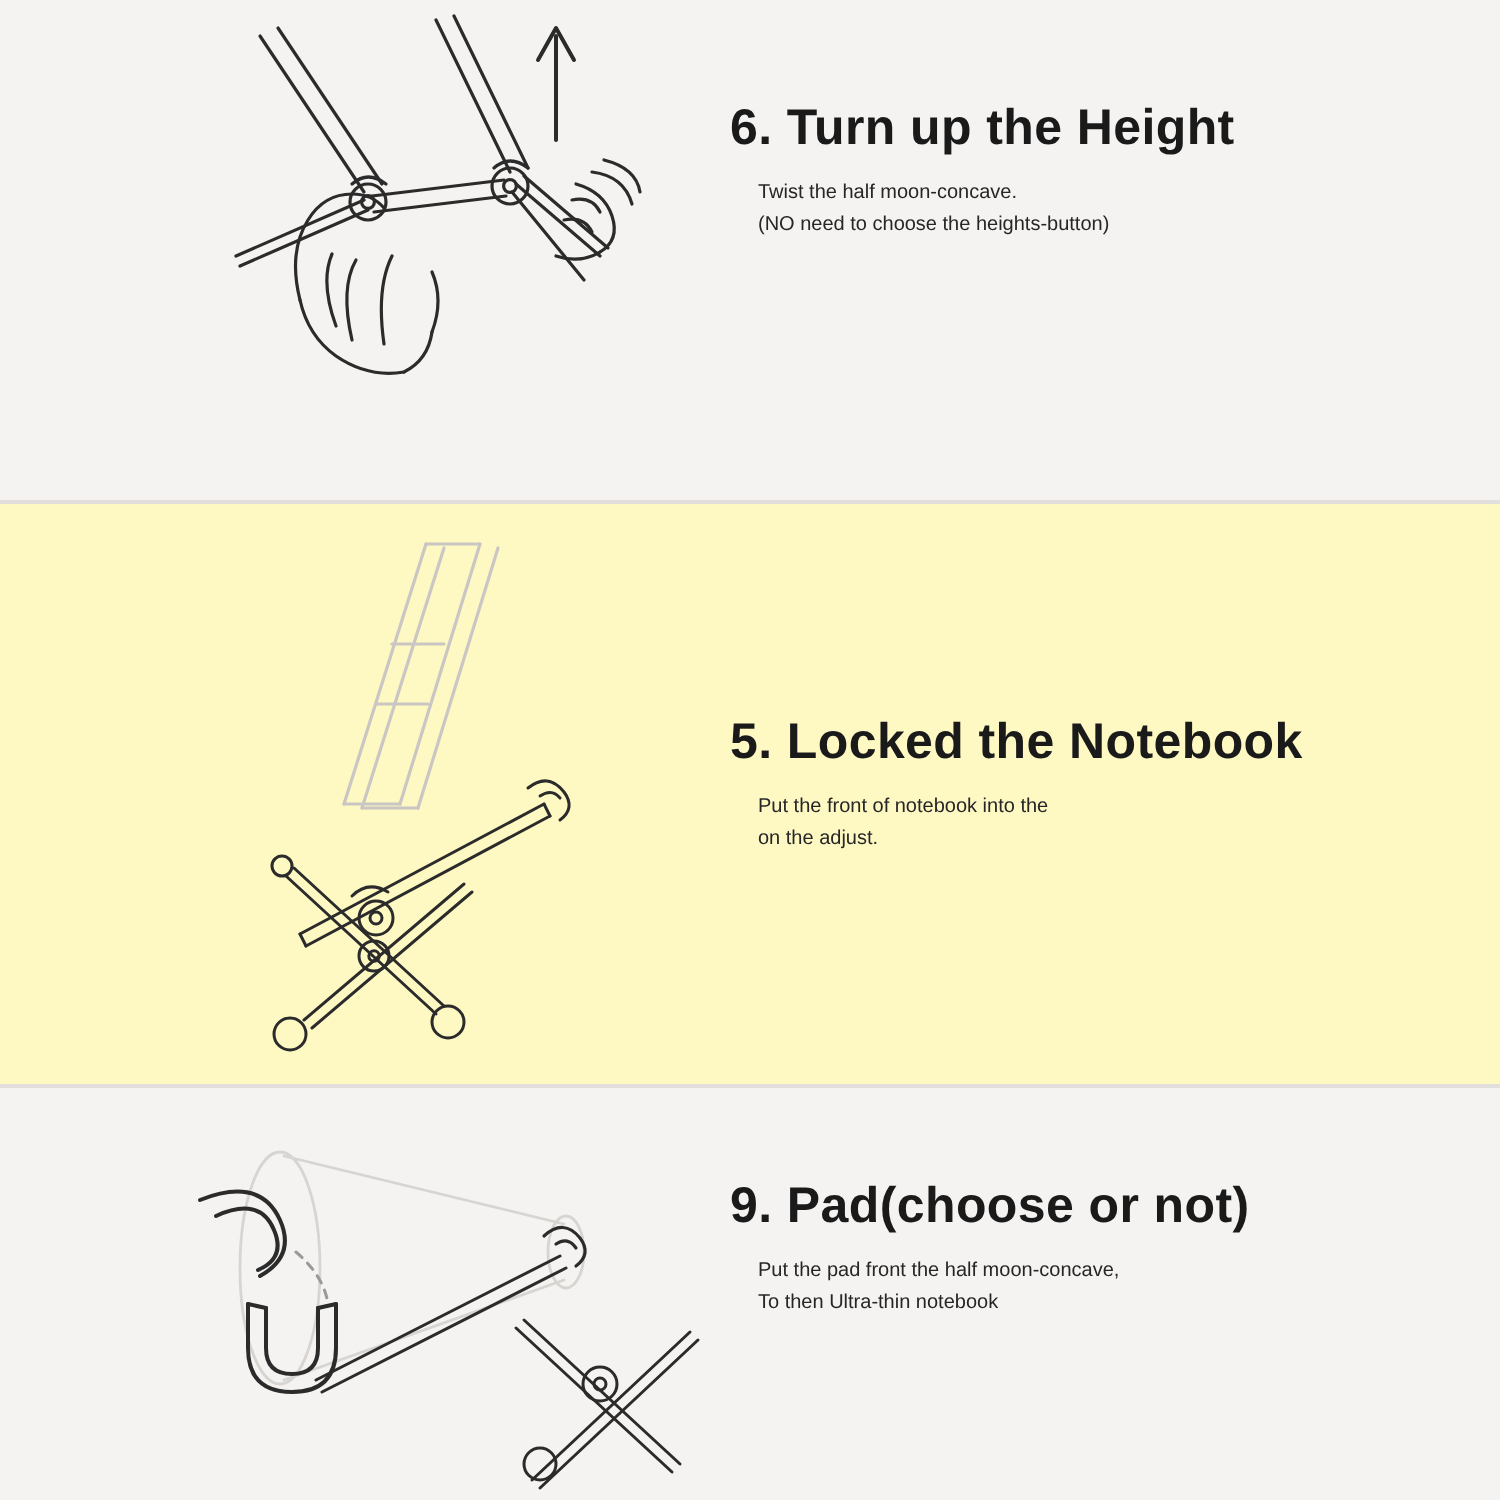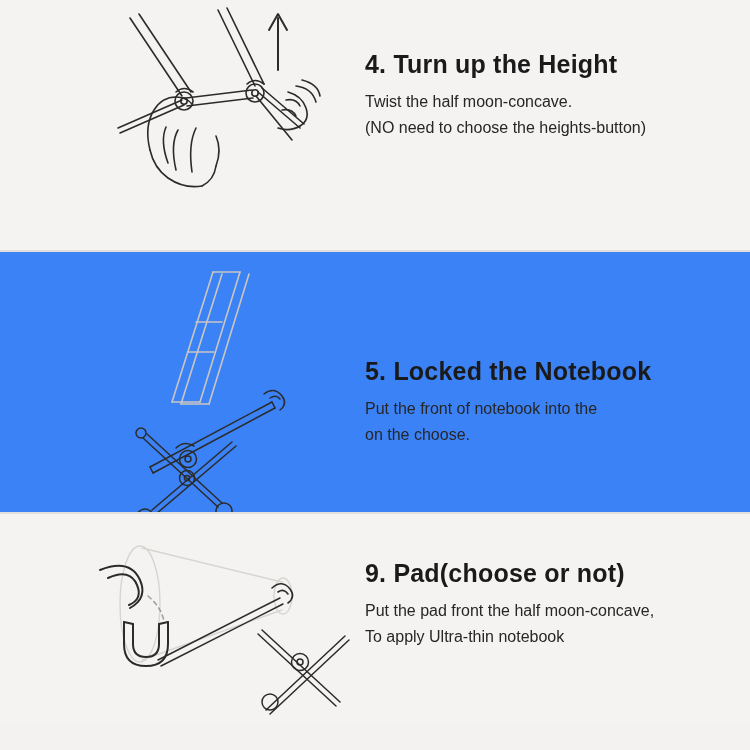--- a/index.html
+++ b/index.html
@@ -20,21 +20,21 @@
     background: #f4f2f0;
   }
   .panel {
     position: relative;
     width: 750px;
     box-sizing: border-box;
     background: #f5f3f1;
     overflow: hidden;
   }
   .panel-1 { height: 250px; }
-  .panel-2 { height: 260px; background: #3b82f6; }
+  .panel-2 { height: 290px; background: #fef9c3; }
   .panel-3 { height: 210px; background: #f5f3f1; }
 
   .divider {
     width: 750px;
     height: 2px;
     background: #e2dedb;
   }
 
   .illo {
     position: absolute;
@@ -51,24 +51,25 @@
     width: 375px;
   }
   .step-title {
     font-size: 25px;
     font-weight: bold;
     color: #1a1a1a;
     letter-spacing: 0.2px;
     white-space: nowrap;
   }
   .step-body {
-    font-size: 16px;
+    font-size: 10px;
     color: #262626;
     line-height: 1.62;
     margin-top: 10px;
+    margin-left: 14px;
   }
   .step-body div { white-space: nowrap; }
 
   .t1 { top: 50px; }
   .t2 { top: 105px; }
   .t3 { top: 45px; }
 </style>
 </head>
 <body>
 
@@ -120,21 +121,21 @@
           <path d="M296 86 q16 2 20 16"></path>
           <path d="M302 80 q16 4 18 16"></path>
           <path d="M300 126 q-10 6 -22 2"></path>
           <path d="M286 100 q10 -2 14 6"></path>
           <path d="M282 110 q10 -2 14 6"></path>
         </g>
       </svg>
     </div>
 
     <div class="text-col t1">
-      <div class="step-title">4.  Turn up the Height</div>
+      <div class="step-title">6.  Turn up the Height</div>
       <div class="step-body">
         <div>Twist the half moon-concave.</div>
         <div>(NO need to choose the heights-button)</div>
       </div>
     </div>
   </div>
 
   <div class="divider"></div>
 
   <div class="panel panel-2">
@@ -182,21 +183,21 @@
 
           <circle cx="141" cy="181" r="5"></circle>
         </g>
       </svg>
     </div>
 
     <div class="text-col t2">
       <div class="step-title">5.  Locked the Notebook</div>
       <div class="step-body">
         <div>Put the front of notebook into the</div>
-        <div>on the choose.</div>
+        <div>on the adjust.</div>
       </div>
     </div>
   </div>
 
   <div class="divider"></div>
 
   <div class="panel panel-3">
 
     <div class="illo">
       <svg width="360" height="210" viewBox="0 0 360 210" xmlns="http://www.w3.org/2000/svg">
@@ -241,18 +242,18 @@
 
           <circle cx="270" cy="188" r="8"></circle>
         </g>
       </svg>
     </div>
 
     <div class="text-col t3">
       <div class="step-title">9.  Pad(choose or not)</div>
       <div class="step-body">
         <div>Put the pad front the half moon-concave,</div>
-        <div>To apply Ultra-thin notebook</div>
+        <div>To then Ultra-thin notebook</div>
       </div>
     </div>
   </div>
 
 </div>
 
 </body></html>

